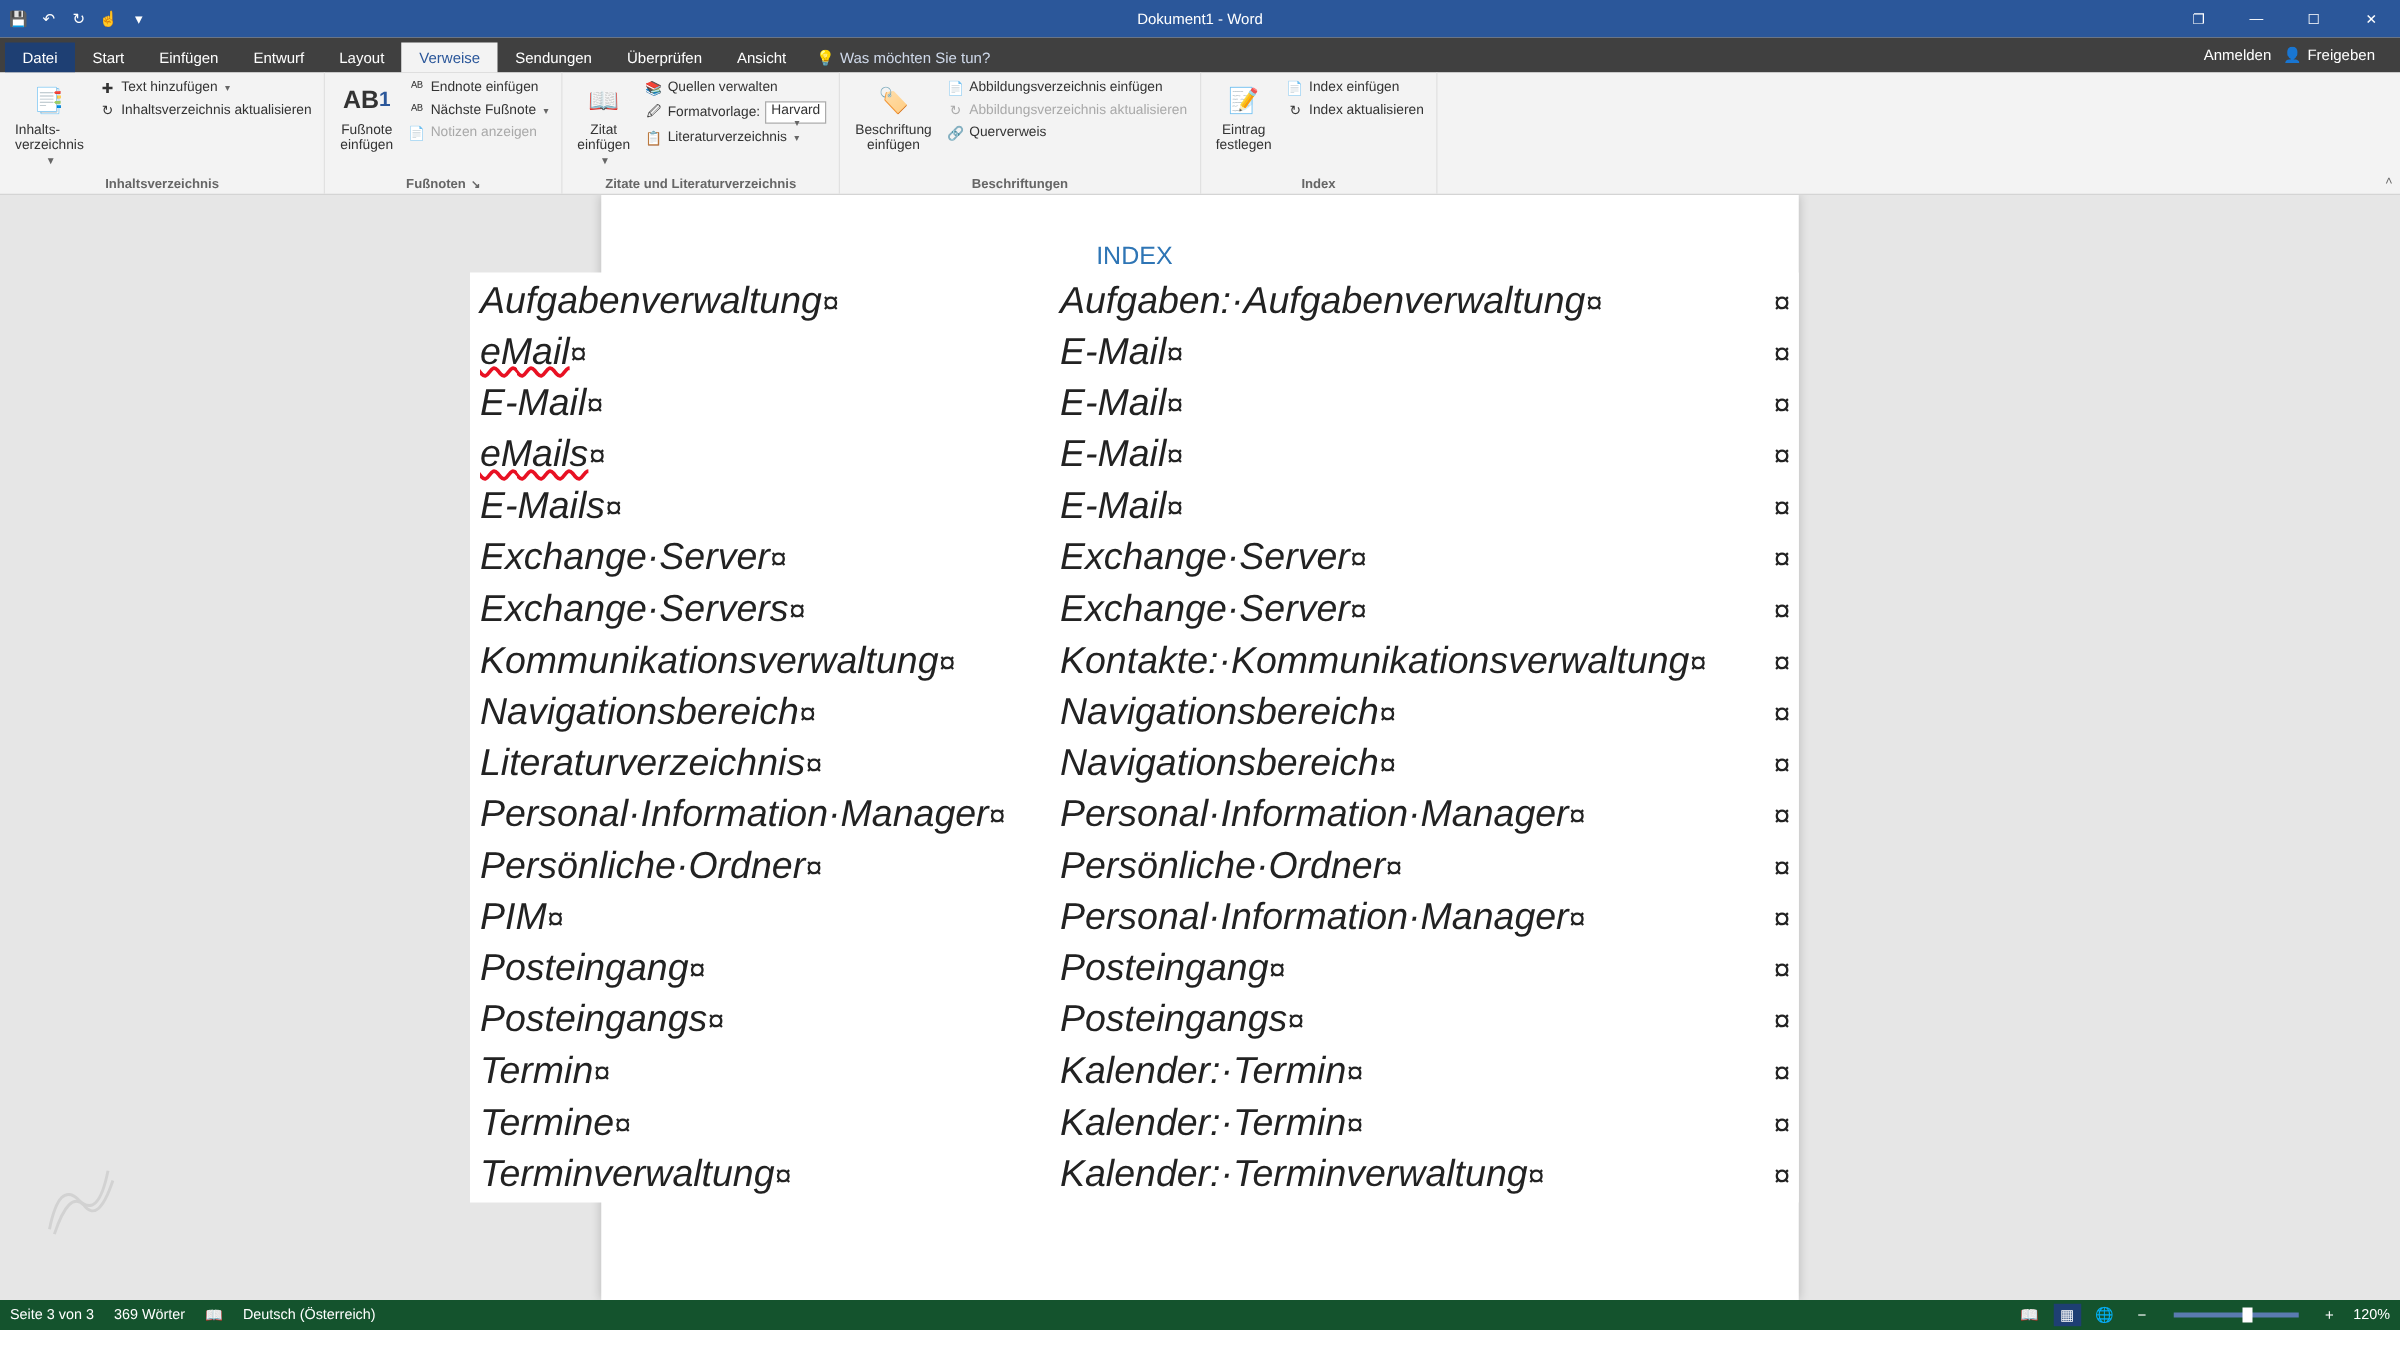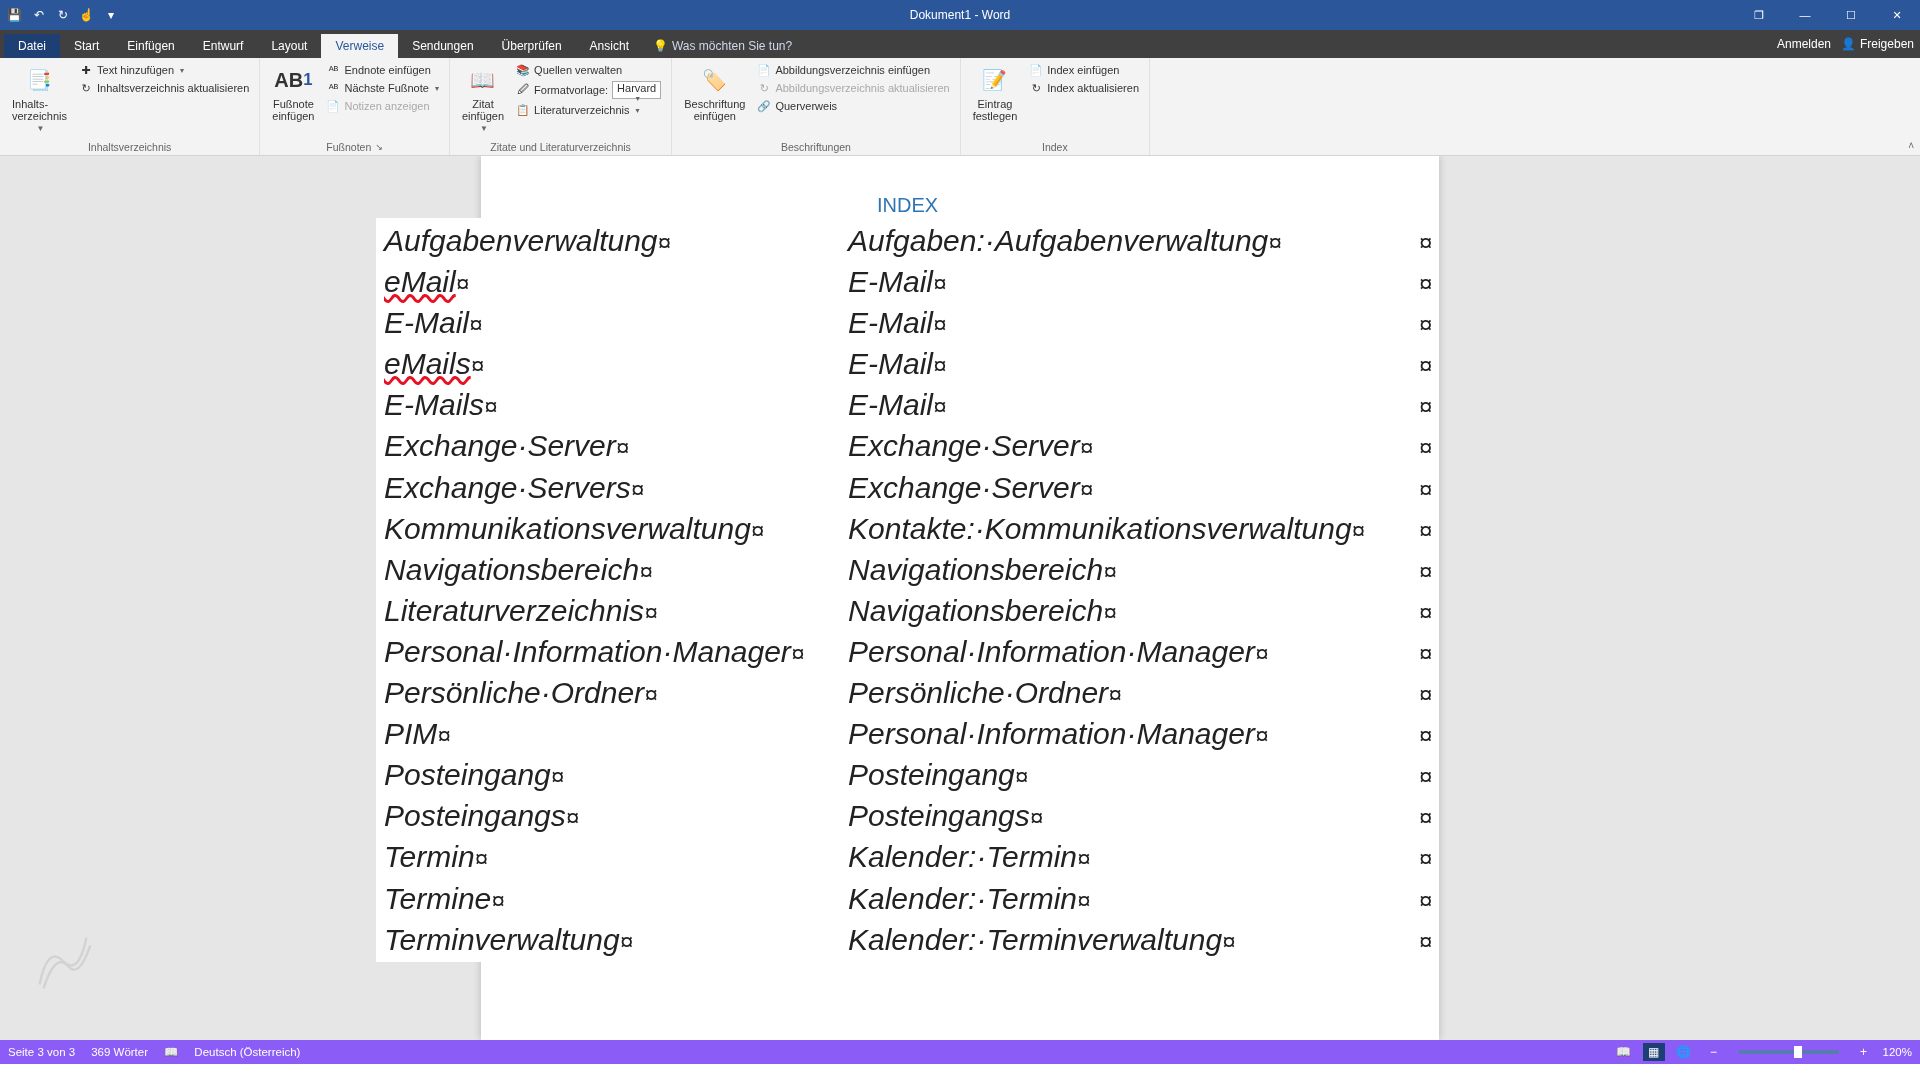--- a/index.html
+++ b/index.html
@@ -12,28 +12,28 @@
   .titlebar-title { position: absolute; left: 50%; transform: translateX(-50%); font-size: 12px; }
   .titlebar-right { position: absolute; right: 0; display: flex; }
   .win-btn { width: 46px; height: 30px; display: flex; align-items: center; justify-content: center; font-size: 11px; color: #fff; cursor: pointer; }
 
   
   .tabs { background: #404040; height: 28px; display: flex; align-items: flex-end; padding-left: 4px; position: relative; }
   .tab { padding: 5px 14px; color: #fff; font-size: 12px; cursor: pointer; }
   .tab.active { background: #f3f3f3; color: #2b579a; }
   .tab.file { background: #1e3f73; }
   .tellme { display: flex; align-items: center; gap: 4px; color: #cfd9ea; font-size: 12px; padding: 5px 10px; }
-  .tabs-right { position: absolute; right: 6px; top: 0; display: flex; align-items: center; height: 100%; gap: 10px; }
+  .tabs-right { position: absolute; right: 20px; top: 0; display: flex; align-items: center; height: 100%; gap: 10px; }
   .tabs-right .link { color: #fff; font-size: 12px; cursor: pointer; display: flex; align-items: center; gap: 4px; }
 
   
   .ribbon { background: #f3f3f3; height: 98px; border-bottom: 1px solid #d4d4d4; display: flex; position: relative; }
   .group { border-right: 1px solid #e1e1e1; padding: 4px 8px 2px 8px; display: flex; flex-direction: column; justify-content: space-between; }
   .group-body { display: flex; align-items: flex-start; gap: 6px; flex: 1; }
-  .group-label { text-align: center; font-size: 10.5px; color: #666; padding-top: 2px; display: flex; justify-content: center; align-items: center; gap: 4px; }
+  .group-label { text-align: center; font-size: 10.5px; color: #666; padding-top: 2px; display: flex; justify-content: center; align-items: center; gap: 4px; font-weight: bold; }
   .big-btn { display: flex; flex-direction: column; align-items: center; gap: 2px; font-size: 11px; color: #333; cursor: pointer; padding: 2px 4px; min-width: 50px; }
   .big-icon { width: 32px; height: 32px; display: flex; align-items: center; justify-content: center; font-size: 20px; }
   .small-col { display: flex; flex-direction: column; gap: 2px; }
   .small-item { display: flex; align-items: center; gap: 4px; font-size: 11px; color: #333; cursor: pointer; padding: 1px 2px; white-space: nowrap; }
   .small-item.disabled { color: #a9a9a9; cursor: default; }
   .mini-icon { width: 14px; height: 14px; display: inline-flex; align-items: center; justify-content: center; font-size: 11px; }
   .caret { font-size: 8px; color: #666; margin-left: 2px; }
   .dlg-launcher { font-size: 9px; color: #666; cursor: pointer; }
   .style-box { display: inline-flex; align-items: center; border: 1px solid #ababab; background: #fff; padding: 0 4px; height: 18px; font-size: 11px; flex-direction: column; }
   .collapse-caret { position: absolute; right: 6px; bottom: 4px; font-size: 10px; color: #666; cursor: pointer; }
@@ -50,21 +50,21 @@
   .col-b { width: 560px; padding-left: 0; white-space: nowrap; }
   .col-c { width: 30px; text-align: right; padding-right: 6px; }
   .currency { font-size: 24px; vertical-align: baseline; }
   .spell-err { text-decoration: underline wavy #e81123; text-decoration-skip-ink: none; }
 
   
   .watermark { position: absolute; left: 24px; bottom: 36px; opacity: 0.45; }
   .watermark svg { width: 78px; height: 78px; }
 
   
-  .statusbar { background: #8b5cf6; height: 24px; display: flex; align-items: center; color: #fff; font-size: 11.5px; padding: 0 8px; justify-content: space-between; }
+  .statusbar { background: #14532d; height: 24px; display: flex; align-items: center; color: #fff; font-size: 11.5px; padding: 0 8px; justify-content: space-between; }
   .status-left { display: flex; align-items: center; gap: 16px; }
   .status-right { display: flex; align-items: center; gap: 8px; }
   .view-btn { width: 22px; height: 18px; display: flex; align-items: center; justify-content: center; cursor: pointer; font-size: 12px; }
   .view-btn.active { background: #1e3f73; }
   .zoom-slider { width: 100px; height: 4px; background: #5a7bb0; position: relative; margin: 0 6px; }
   .zoom-thumb { position: absolute; top: -4px; width: 8px; height: 12px; background: #fff; }
 </style>
 </head>
 <body>
 

